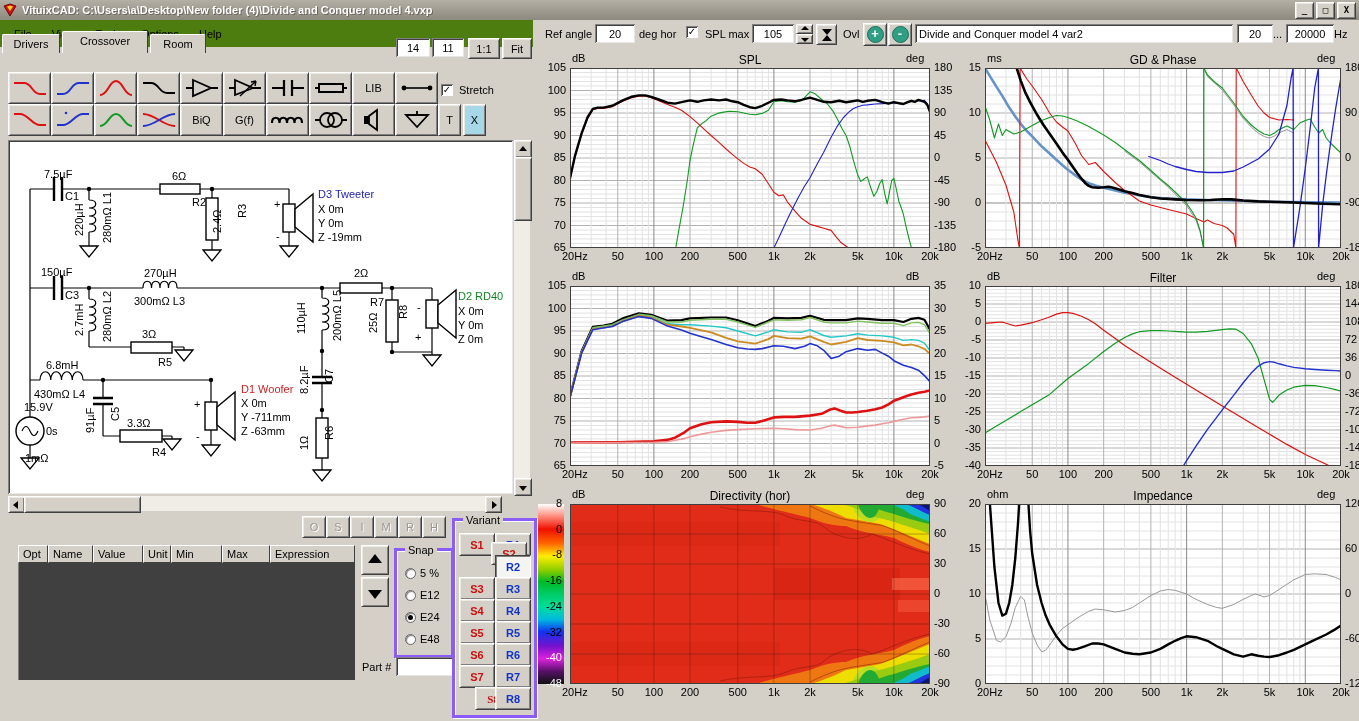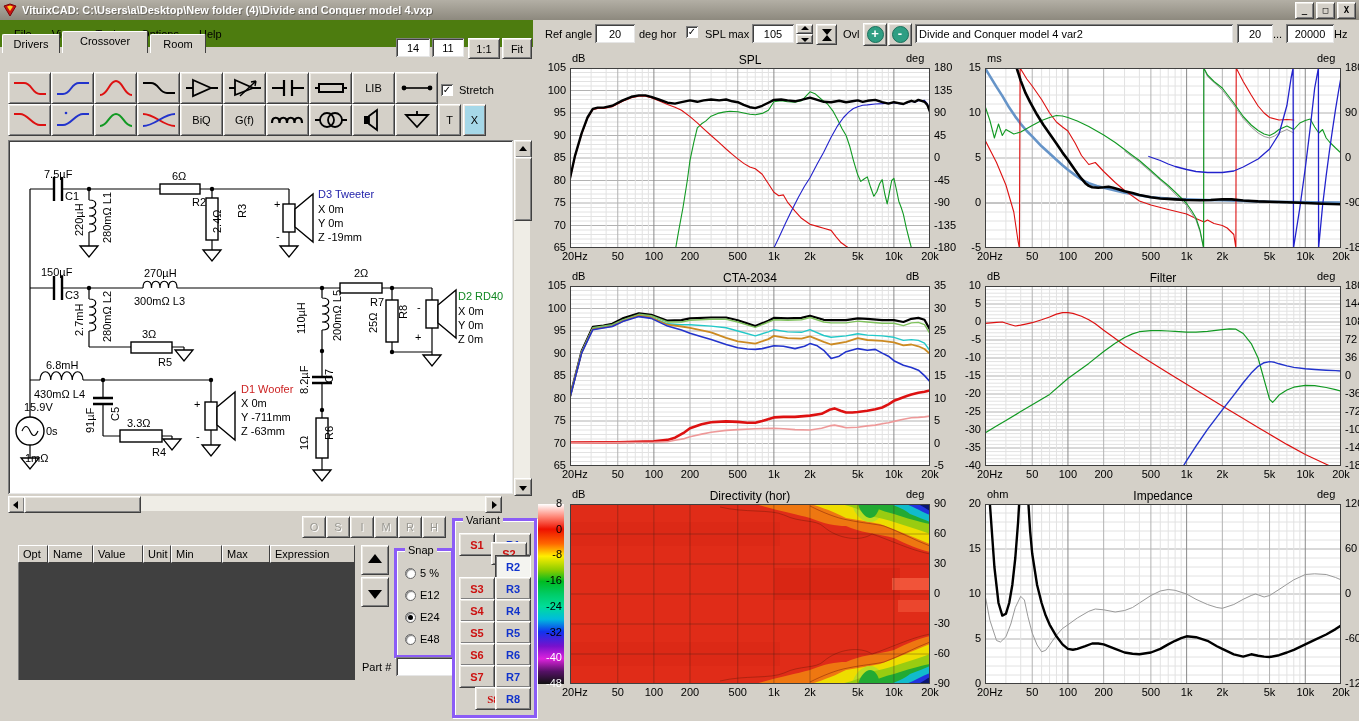--- a/index.html
+++ b/index.html
@@ -558,20 +558,21 @@
         <span class="tick" style="top: 198px; left: 142px; width: 24px; text-align: center;">200</span>
         <span class="tick" style="top: 198px; left: 189.753px; width: 24px; text-align: center;">500</span>
         <span class="tick" style="top: 198px; left: 225.876px; width: 24px; text-align: center;">1k</span>
         <span class="tick" style="top: 198px; left: 262px; width: 24px; text-align: center;">2k</span>
         <span class="tick" style="top: 198px; left: 309.753px; width: 24px; text-align: center;">5k</span>
         <span class="tick" style="top: 198px; left: 345.876px; width: 24px; text-align: center;">10k</span>
         <span class="tick" style="top: 198px; left: 382px; width: 24px; text-align: center;">20k</span>
       </div>
       <div class="abs" style="left: 951px; top: 52px; width: 426px; height: 216px;">
         <span class="tick" style="left: 36px; top: 0px;">ms</span>
+        <span class="ctitle" style="left: 34px; top: 1px; width: 356px; text-align: center;">GD &amp; Phase</span>
         <span class="tick" style="left: 366px; top: 0px;">deg</span>
         <svg width="356" height="180" viewBox="0 0 356 180" style="position: absolute; left: 34px; top: 16px; background: rgb(255, 255, 255);">
           <line x1="0" y1="180" x2="356" y2="180" stroke="#b2b2b2" stroke-width="1"></line>
           <line x1="0" y1="171" x2="356" y2="171" stroke="#e2e2e2" stroke-width="1"></line>
           <line x1="0" y1="162" x2="356" y2="162" stroke="#e2e2e2" stroke-width="1"></line>
           <line x1="0" y1="153" x2="356" y2="153" stroke="#e2e2e2" stroke-width="1"></line>
           <line x1="0" y1="144" x2="356" y2="144" stroke="#e2e2e2" stroke-width="1"></line>
           <line x1="0" y1="135" x2="356" y2="135" stroke="#8a8a8a" stroke-width="1"></line>
           <line x1="0" y1="126" x2="356" y2="126" stroke="#e2e2e2" stroke-width="1"></line>
           <line x1="0" y1="117" x2="356" y2="117" stroke="#e2e2e2" stroke-width="1"></line>
@@ -647,21 +648,20 @@
         <span class="tick" style="top: 198px; left: 140.667px; width: 24px; text-align: center;">200</span>
         <span class="tick" style="top: 198px; left: 187.889px; width: 24px; text-align: center;">500</span>
         <span class="tick" style="top: 198px; left: 223.611px; width: 24px; text-align: center;">1k</span>
         <span class="tick" style="top: 198px; left: 259.333px; width: 24px; text-align: center;">2k</span>
         <span class="tick" style="top: 198px; left: 306.556px; width: 24px; text-align: center;">5k</span>
         <span class="tick" style="top: 198px; left: 342.278px; width: 24px; text-align: center;">10k</span>
         <span class="tick" style="top: 198px; left: 378px; width: 24px; text-align: center;">20k</span>
       </div>
       <div class="abs" style="left: 536px; top: 270px; width: 430px; height: 216px;">
         <span class="tick" style="left: 36px; top: 0px;">dB</span>
-        <span class="ctitle" style="left: 34px; top: 1px; width: 360px; text-align: center;">CTA-2034</span>
         <span class="tick" style="left: 370px; top: 0px;">dB</span>
         <svg width="360" height="180" viewBox="0 0 360 180" style="position: absolute; left: 34px; top: 16px; background: rgb(255, 255, 255);">
           <line x1="0" y1="180" x2="360" y2="180" stroke="#b2b2b2" stroke-width="1"></line>
           <line x1="0" y1="175.5" x2="360" y2="175.5" stroke="#e2e2e2" stroke-width="1"></line>
           <line x1="0" y1="171" x2="360" y2="171" stroke="#e2e2e2" stroke-width="1"></line>
           <line x1="0" y1="166.5" x2="360" y2="166.5" stroke="#e2e2e2" stroke-width="1"></line>
           <line x1="0" y1="162" x2="360" y2="162" stroke="#e2e2e2" stroke-width="1"></line>
           <line x1="0" y1="157.5" x2="360" y2="157.5" stroke="#b2b2b2" stroke-width="1"></line>
           <line x1="0" y1="153" x2="360" y2="153" stroke="#e2e2e2" stroke-width="1"></line>
           <line x1="0" y1="148.5" x2="360" y2="148.5" stroke="#e2e2e2" stroke-width="1"></line>

